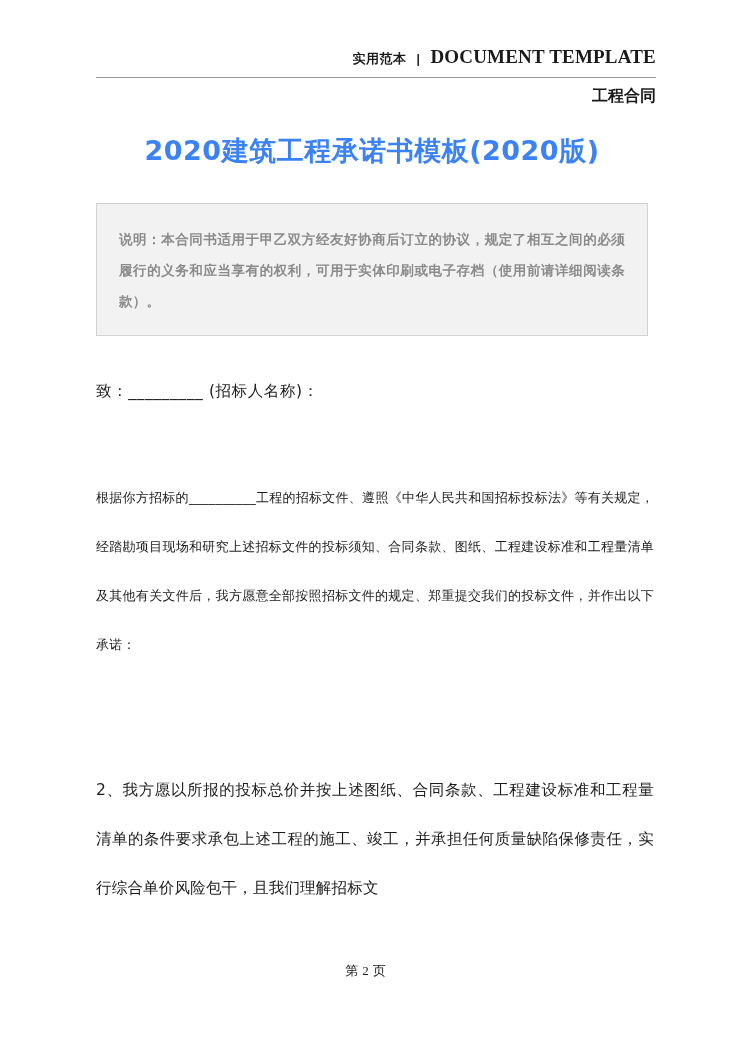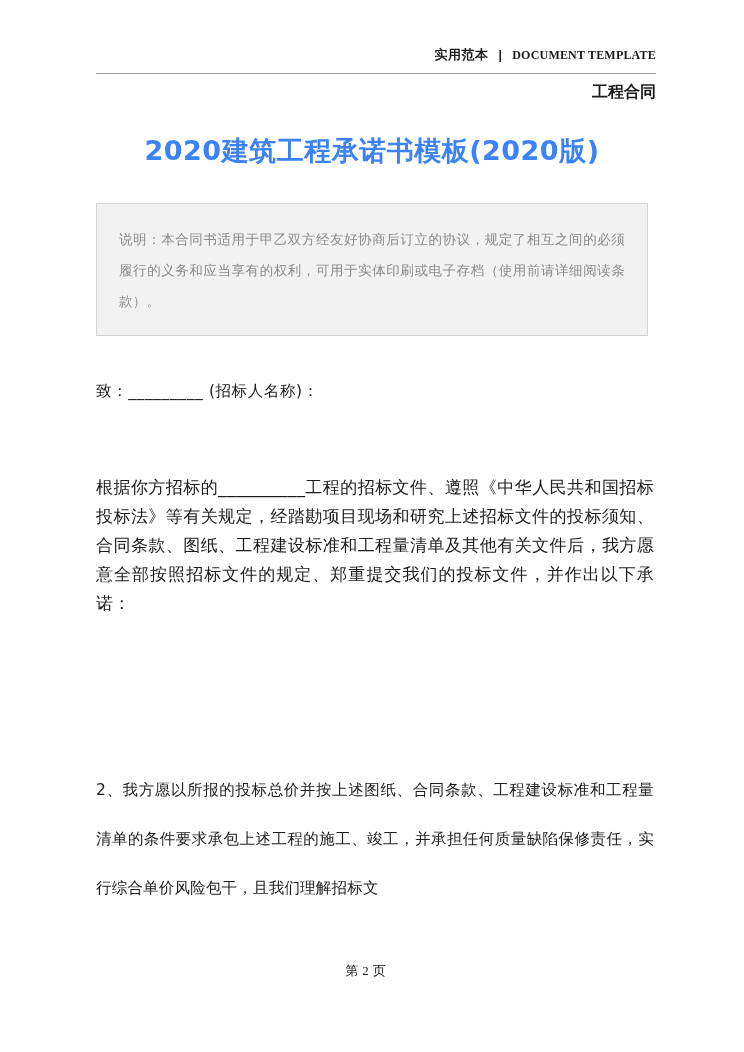--- a/index.html
+++ b/index.html
@@ -41,21 +41,21 @@
     font-family: "DejaVu Sans", sans-serif;
     font-size: 13px;
     font-weight: bold;
   }
   .header-sep {
     font-size: 12px;
     font-weight: bold;
   }
   .header-en {
     font-family: "Liberation Serif", serif;
-    font-size: 12px;
+    font-size: 19px;
     font-weight: bold;
     letter-spacing: 0.2px;
   }
   .header-rule {
     margin-top: 9px;
     border-top: 1px solid #9a9a9a;
   }
   .header-row2 {
     margin-top: 8px;
     text-align: right;
@@ -89,40 +89,41 @@
     box-sizing: border-box;
     padding: 20px 22px 18px 22px;
   }
   .note-text {
     font-family: "DejaVu Sans", sans-serif;
     font-size: 13.5px;
     line-height: 31px;
     color: #8b8b8b;
     text-align: justify;
     letter-spacing: 0.2px;
+    font-weight: bold;
   }
 
   
   .body-block {
     position: absolute;
     left: 96px;
     width: 558px;
     font-family: "DejaVu Sans", sans-serif;
     color: #1c1c1c;
   }
   .p-salutation {
     top: 376px;
     font-size: 15.5px;
     line-height: 30px;
     letter-spacing: 0.6px;
   }
   .p-main1 {
     top: 473px;
-    font-size: 17px;
-    line-height: 29px;
+    font-size: 13px;
+    line-height: 49px;
     text-align: justify;
     letter-spacing: 0.2px;
   }
   .p-main2 {
     top: 766px;
     font-size: 15.5px;
     line-height: 49px;
     text-align: justify;
     letter-spacing: 0.2px;
   }

